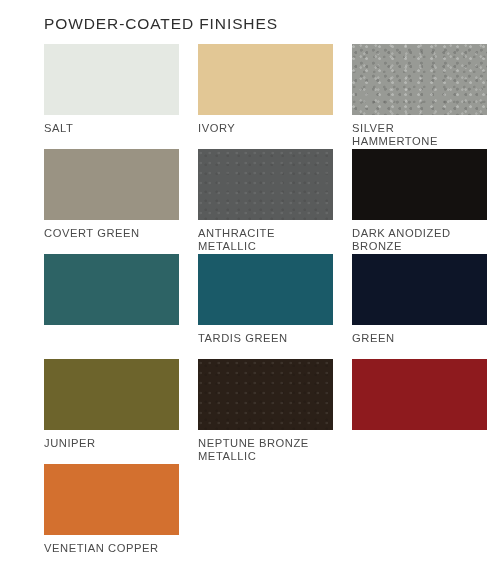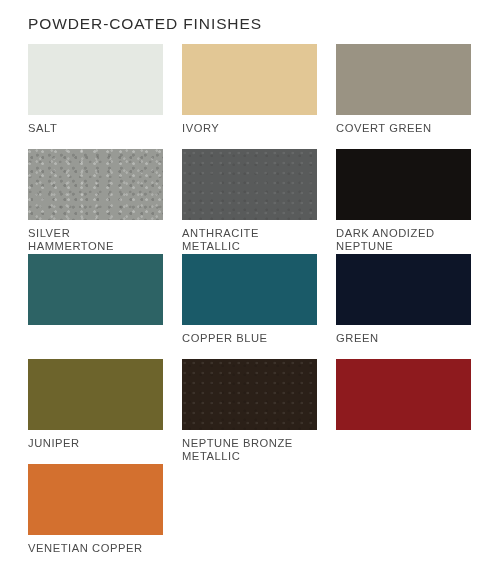--- a/index.html
+++ b/index.html
@@ -13,21 +13,21 @@
     background: #ffffff;
     font-family: "Liberation Sans", sans-serif;
     color: #3a3a3a;
     overflow: hidden;
   }
   .sheet {
     position: relative;
     width: 500px;
     height: 570px;
     box-sizing: border-box;
-    padding: 0 28px;
+    padding: 0 44px;
   }
   .sheet-title {
     font-size: 15.5px;
     letter-spacing: 0.9px;
     font-weight: 400;
     color: #2e2e2e;
     margin: 0;
     padding-top: 15px;
     padding-bottom: 12px;
     line-height: 1.1;
@@ -99,47 +99,47 @@
   <div class="swatch-grid">
       <div class="swatch-cell">
         <div class="swatch-chip" title="SALT" style="background-color: rgb(229, 233, 227);"></div>
         <div class="swatch-label">SALT</div>
       </div>
       <div class="swatch-cell">
         <div class="swatch-chip" title="IVORY" style="background-color: rgb(226, 199, 149);"></div>
         <div class="swatch-label">IVORY</div>
       </div>
       <div class="swatch-cell">
-        <div class="swatch-chip" title="COVERT GREEN" style="background-color: rgb(154, 147, 131);"></div>
-        <div class="swatch-label">COVERT GREEN</div>
-      </div>
-      <div class="swatch-cell">
         <div class="swatch-chip tex-hammertone" title="SILVER
 HAMMERTONE" style="background-color: rgb(152, 154, 149);"></div>
         <div class="swatch-label">SILVER
 HAMMERTONE</div>
+      </div>
+      <div class="swatch-cell">
+        <div class="swatch-chip" title="COVERT GREEN" style="background-color: rgb(154, 147, 131);"></div>
+        <div class="swatch-label">COVERT GREEN</div>
       </div>
       <div class="swatch-cell">
         <div class="swatch-chip tex-metallic" title="ANTHRACITE
 METALLIC" style="background-color: rgb(89, 91, 91);"></div>
         <div class="swatch-label">ANTHRACITE
 METALLIC</div>
       </div>
       <div class="swatch-cell">
         <div class="swatch-chip" title="DARK ANODIZED
 BRONZE" style="background-color: rgb(20, 17, 15);"></div>
         <div class="swatch-label">DARK ANODIZED
-NEPTUNE</div>
+BRONZE</div>
       </div>
       <div class="swatch-cell">
         <div class="swatch-chip" title="MILITARY BLUE" style="background-color: rgb(45, 99, 101);"></div>
       </div>
       <div class="swatch-cell">
         <div class="swatch-chip" title="TARDIS BLUE" style="background-color: rgb(26, 90, 104);"></div>
-        <div class="swatch-label">COPPER BLUE</div>
+        <div class="swatch-label">TARDIS GREEN</div>
       </div>
       <div class="swatch-cell">
         <div class="swatch-chip" title="NAVY" style="background-color: rgb(13, 21, 40);"></div>
         <div class="swatch-label">GREEN</div>
       </div>
       <div class="swatch-cell">
         <div class="swatch-chip" title="JUNIPER" style="background-color: rgb(109, 100, 44);"></div>
         <div class="swatch-label">JUNIPER</div>
       </div>
       <div class="swatch-cell">

